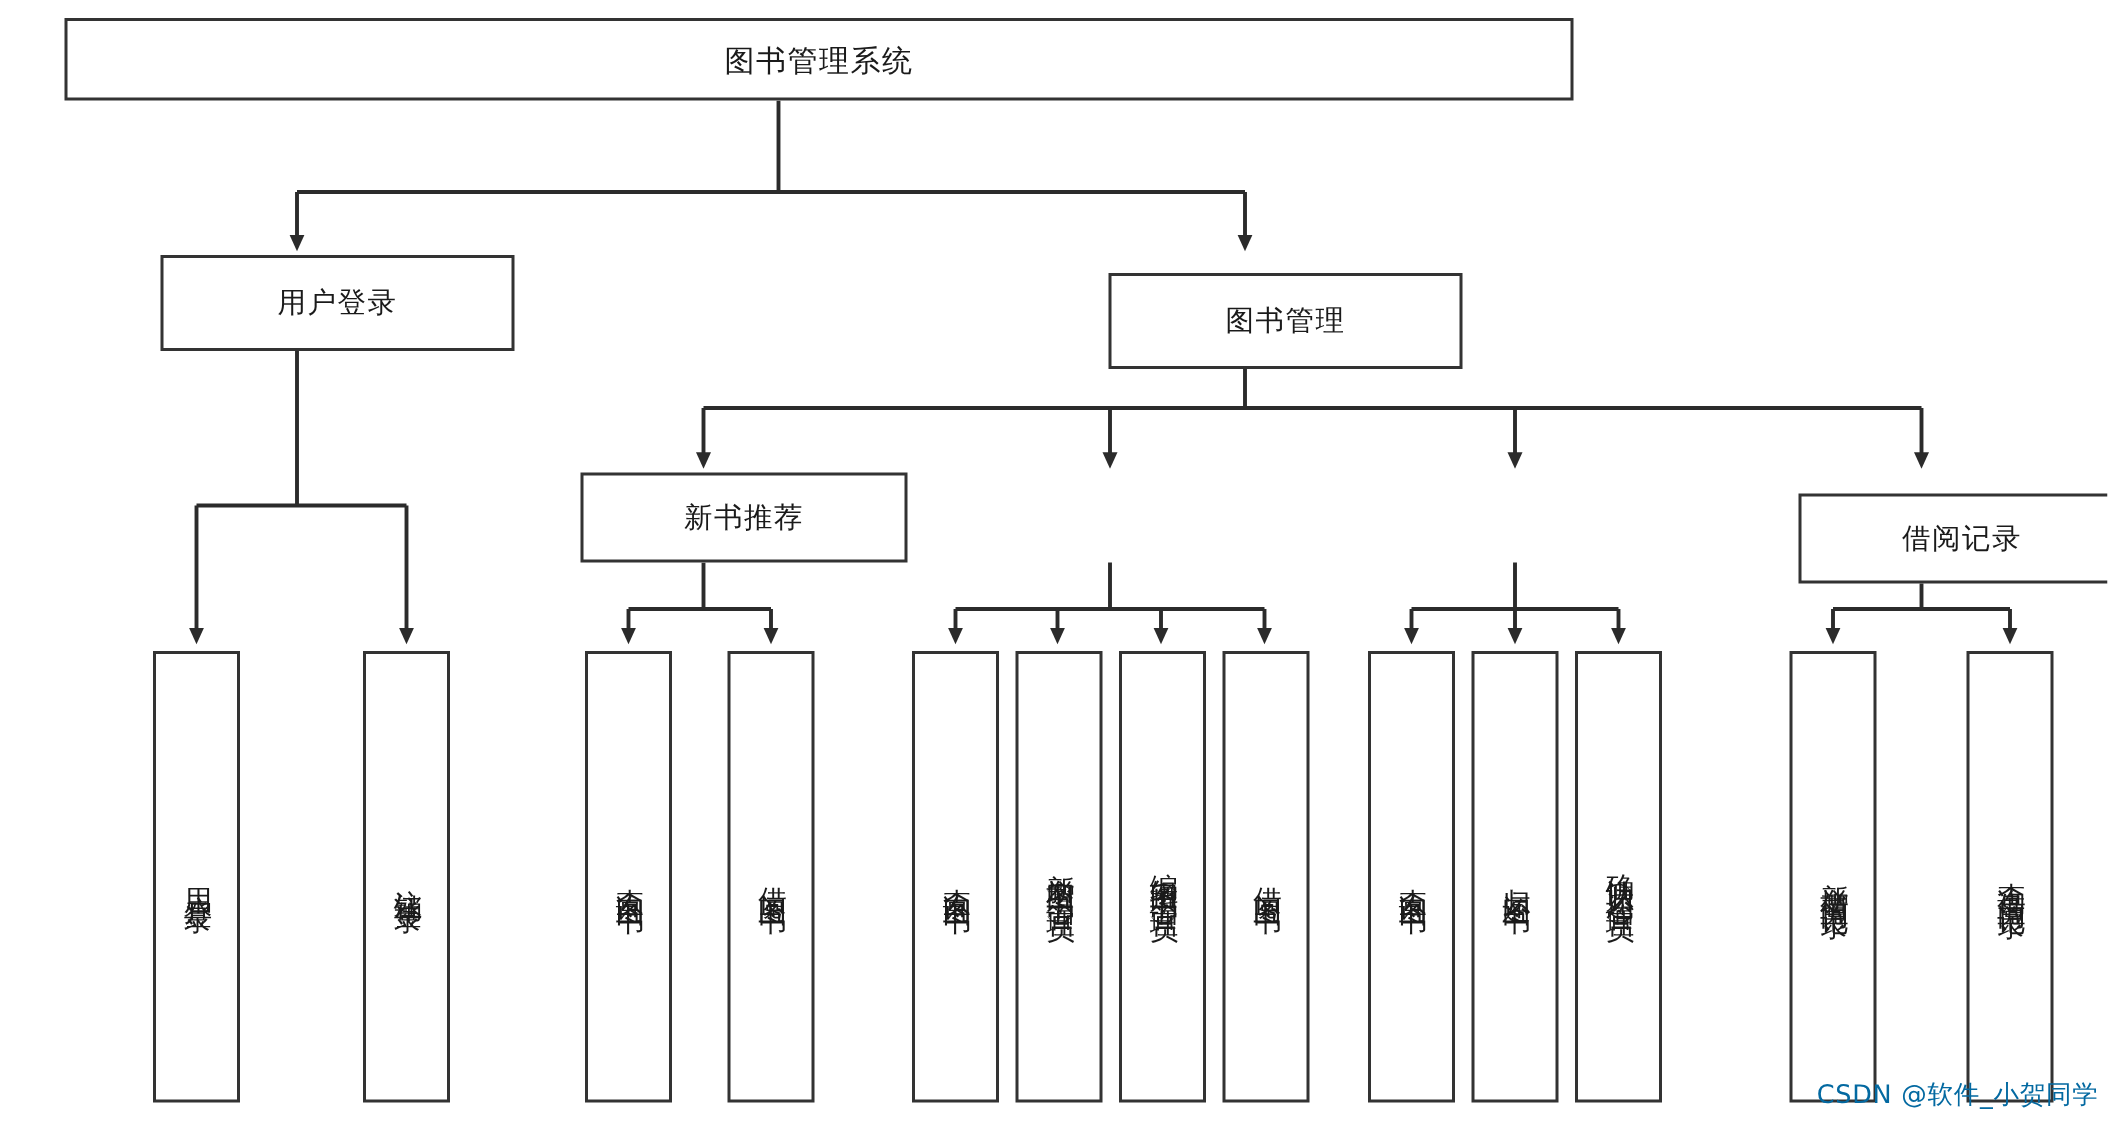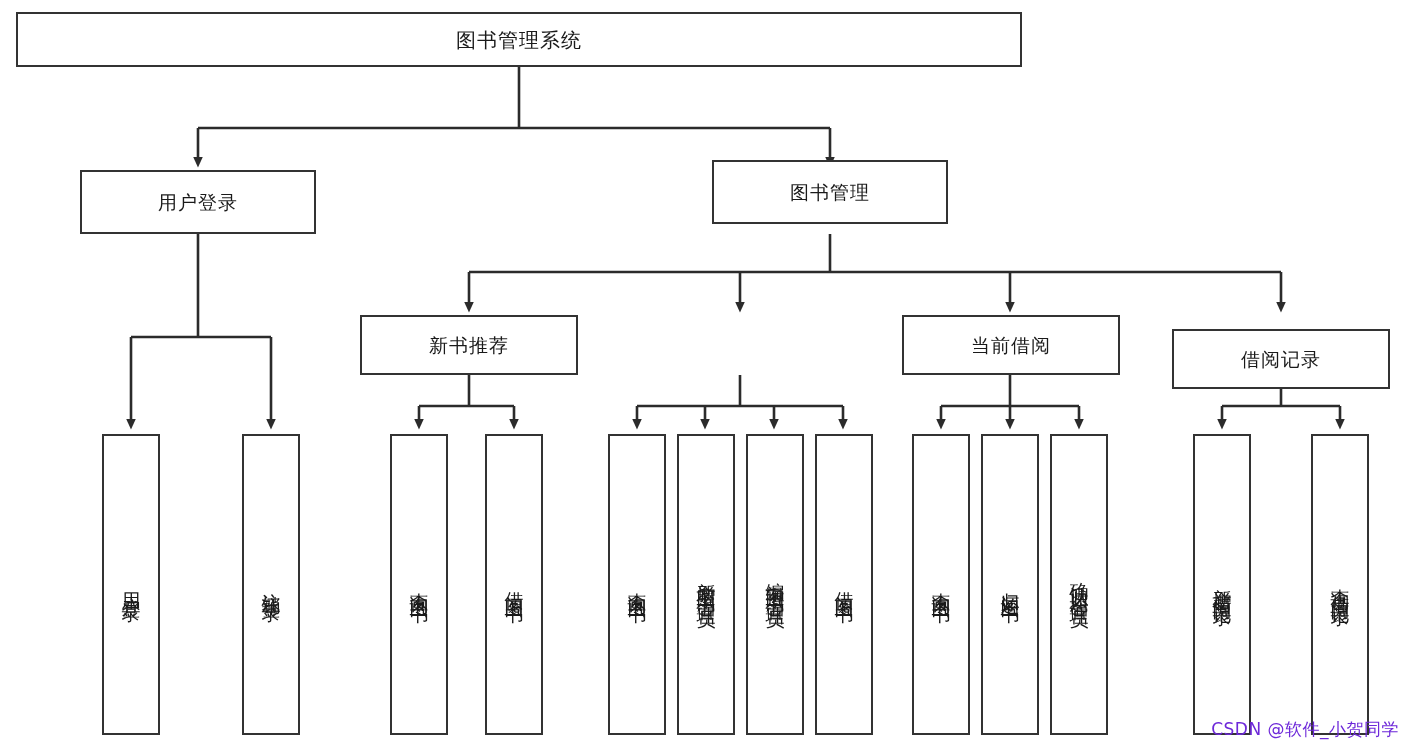--- a/index.html
+++ b/index.html
@@ -34,20 +34,21 @@
     display: flex;
     align-items: center;
     justify-content: center;
     color: #1a1a1a;
     z-index: 2;
   }
   .node.h {
     font-size: 19px;
     letter-spacing: 1px;
     line-height: 1.2;
+    margin-left: 27px;
   }
   .node.root {
     font-size: 20px;
   }
   .node.v {
     font-size: 19px;
     writing-mode: vertical-rl;
     text-orientation: upright;
     letter-spacing: 4px;
     line-height: 1.05;
@@ -58,21 +59,21 @@
     writing-mode: vertical-rl;
     text-orientation: upright;
     display: block;
     max-height: 100%;
   }
   .watermark {
     position: absolute;
     right: 6px;
     bottom: 6px;
     font-size: 17px;
-    color: #6d28d9;
+    color: #0369a1;
     letter-spacing: 0.5px;
     z-index: 3;
     white-space: nowrap;
   }
 </style>
 </head>
 <body>
 
 <div id="canvas">
 
@@ -127,32 +128,29 @@
   </svg>
 
   <div class="node h root" style="left:16px; top:12px; width:1006px; height:55px;">
     <span>图书管理系统</span>
   </div>
 
   <div class="node h" style="left:80px; top:170px; width:236px; height:64px;">
     <span>用户登录</span>
   </div>
 
-  <div class="node h" style="left:712px; top:160px; width:236px; height:64px;">
+  <div class="node h" style="left:712px; top:182px; width:236px; height:64px;">
     <span>图书管理</span>
   </div>
 
   <div class="node h" style="left:360px; top:315px; width:218px; height:60px;">
     <span>新书推荐</span>
   </div>
 
 
-  <div class="node h" style="left:902px; top:315px; width:218px; height:60px;">
-    <span>当前借阅</span>
-  </div>
 
   <div class="node h" style="left:1172px; top:329px; width:218px; height:60px;">
     <span>借阅记录</span>
   </div>
 
   <div class="node v" style="left:102px; top:434px; width:58px; height:301px;">
     <span class="vtext">用户登录</span>
   </div>
 
   <div class="node v" style="left:242px; top:434px; width:58px; height:301px;">

